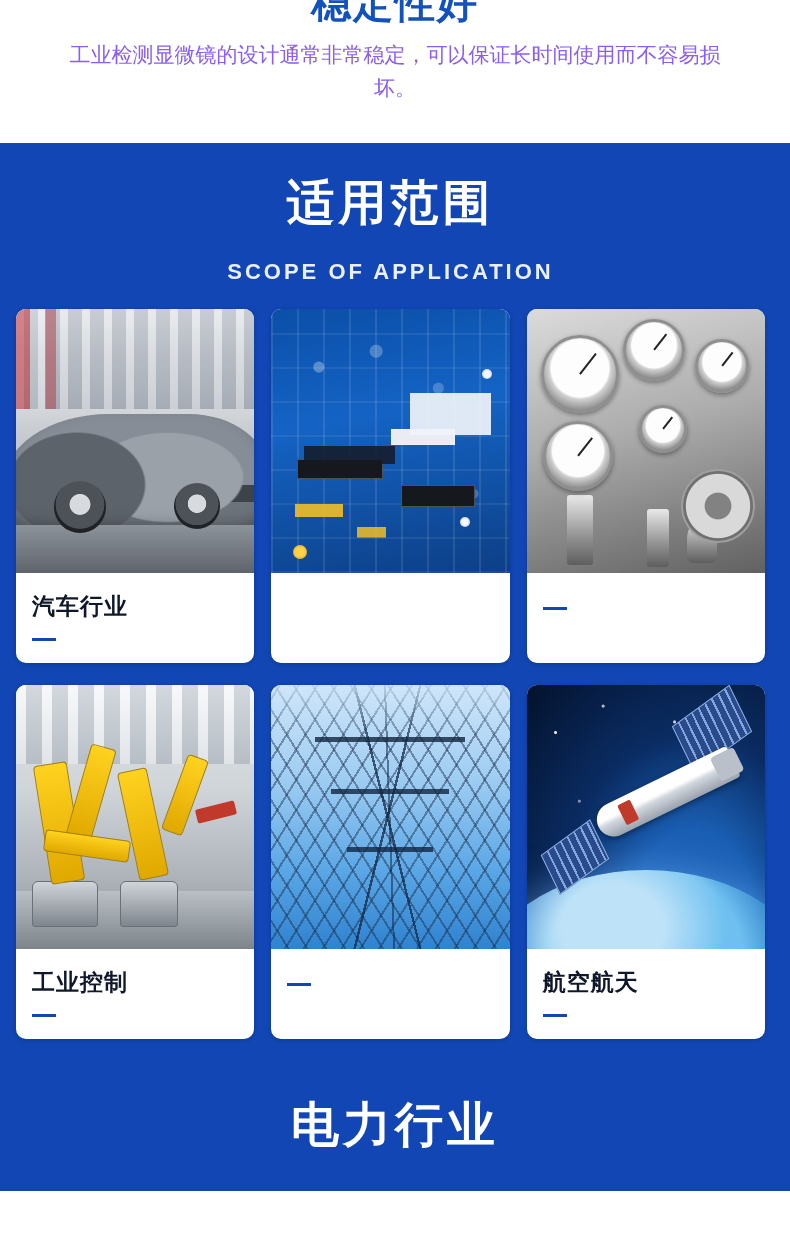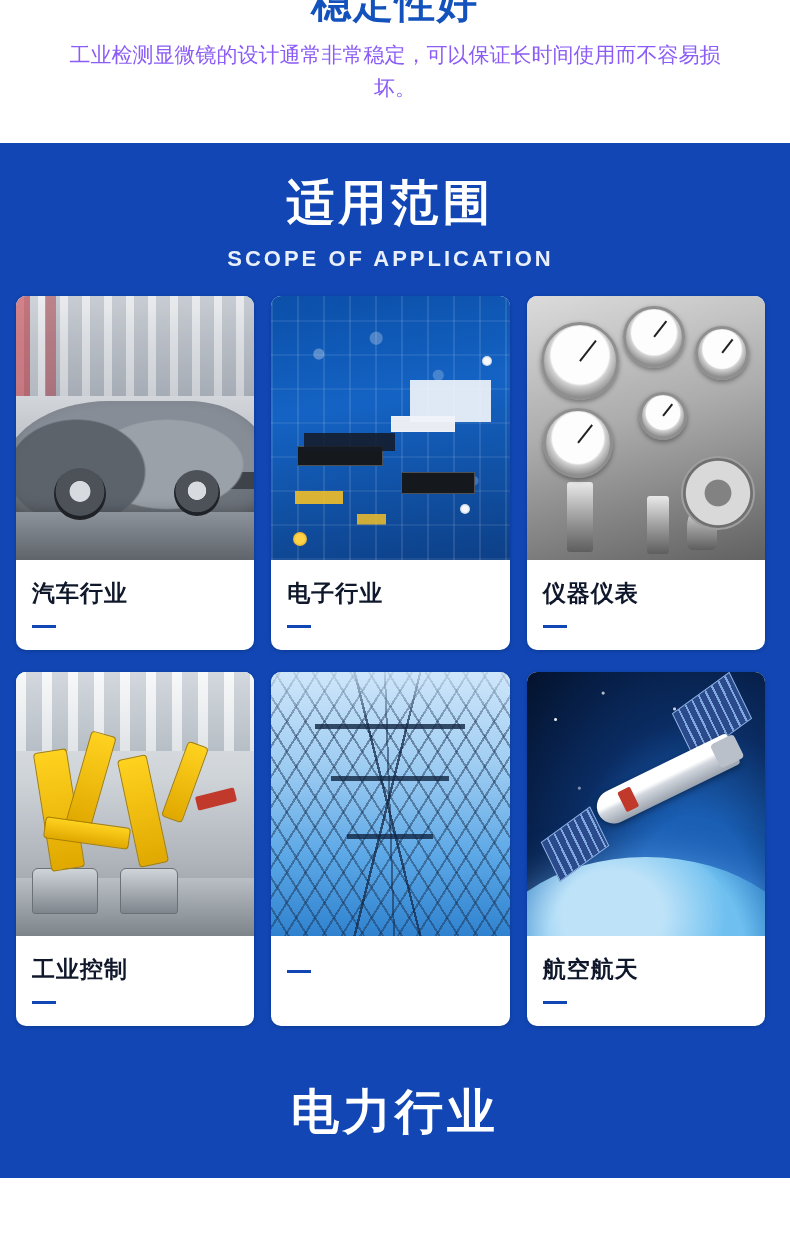--- a/index.html
+++ b/index.html
@@ -56,21 +56,21 @@
     font-weight: bold;
     letter-spacing: 4px;
     line-height: 1.1;
   }
   .scope-sub {
     text-align: center;
     color: #eaf0fb;
     font-size: 22px;
     font-weight: bold;
     letter-spacing: 3px;
-    margin-top: 16px;
+    margin-top: 29px;
   }
 
   .grid {
     width: 100%;
     padding: 0 16px;
     margin-top: 24px;
     display: grid;
     grid-template-columns: repeat(3, 1fr);
     gap: 22px 17px;
   }
@@ -391,41 +391,36 @@
       </div>
 
       <div class="card">
         <div class="card-photo ph-pcb">
           <div class="pcb-chip c1"></div>
           <div class="pcb-chip c2"></div>
           <div class="pcb-chip c3"></div>
           <div class="pcb-dot d1"></div>
           <div class="pcb-dot d2"></div>
           <div class="pcb-dot d3"></div>
-        </div>
-        <div class="card-body">
-          <div class="card-label">电子行业</div>
-          <span class="card-dash"></span>
         </div>
       </div>
 
       <div class="card">
         <div class="card-photo ph-gauge">
           <div class="gauge-body gb1"></div>
           <div class="gauge-body gb2"></div>
           <div class="gauge-body gb3"></div>
           <div class="gflange"></div>
           <div class="gauge g1"></div>
           <div class="gauge g2"></div>
           <div class="gauge g3"></div>
           <div class="gauge g4"></div>
           <div class="gauge g5"></div>
         </div>
         <div class="card-body">
-          <div class="card-label">仪器仪表</div>
           <span class="card-dash"></span>
         </div>
       </div>
 
       <div class="card">
         <div class="card-photo ph-robot">
           <div class="robot-floor"></div>
           <div class="robot-base rb1"></div>
           <div class="robot-base rb2"></div>
           <div class="robot r1"></div>

